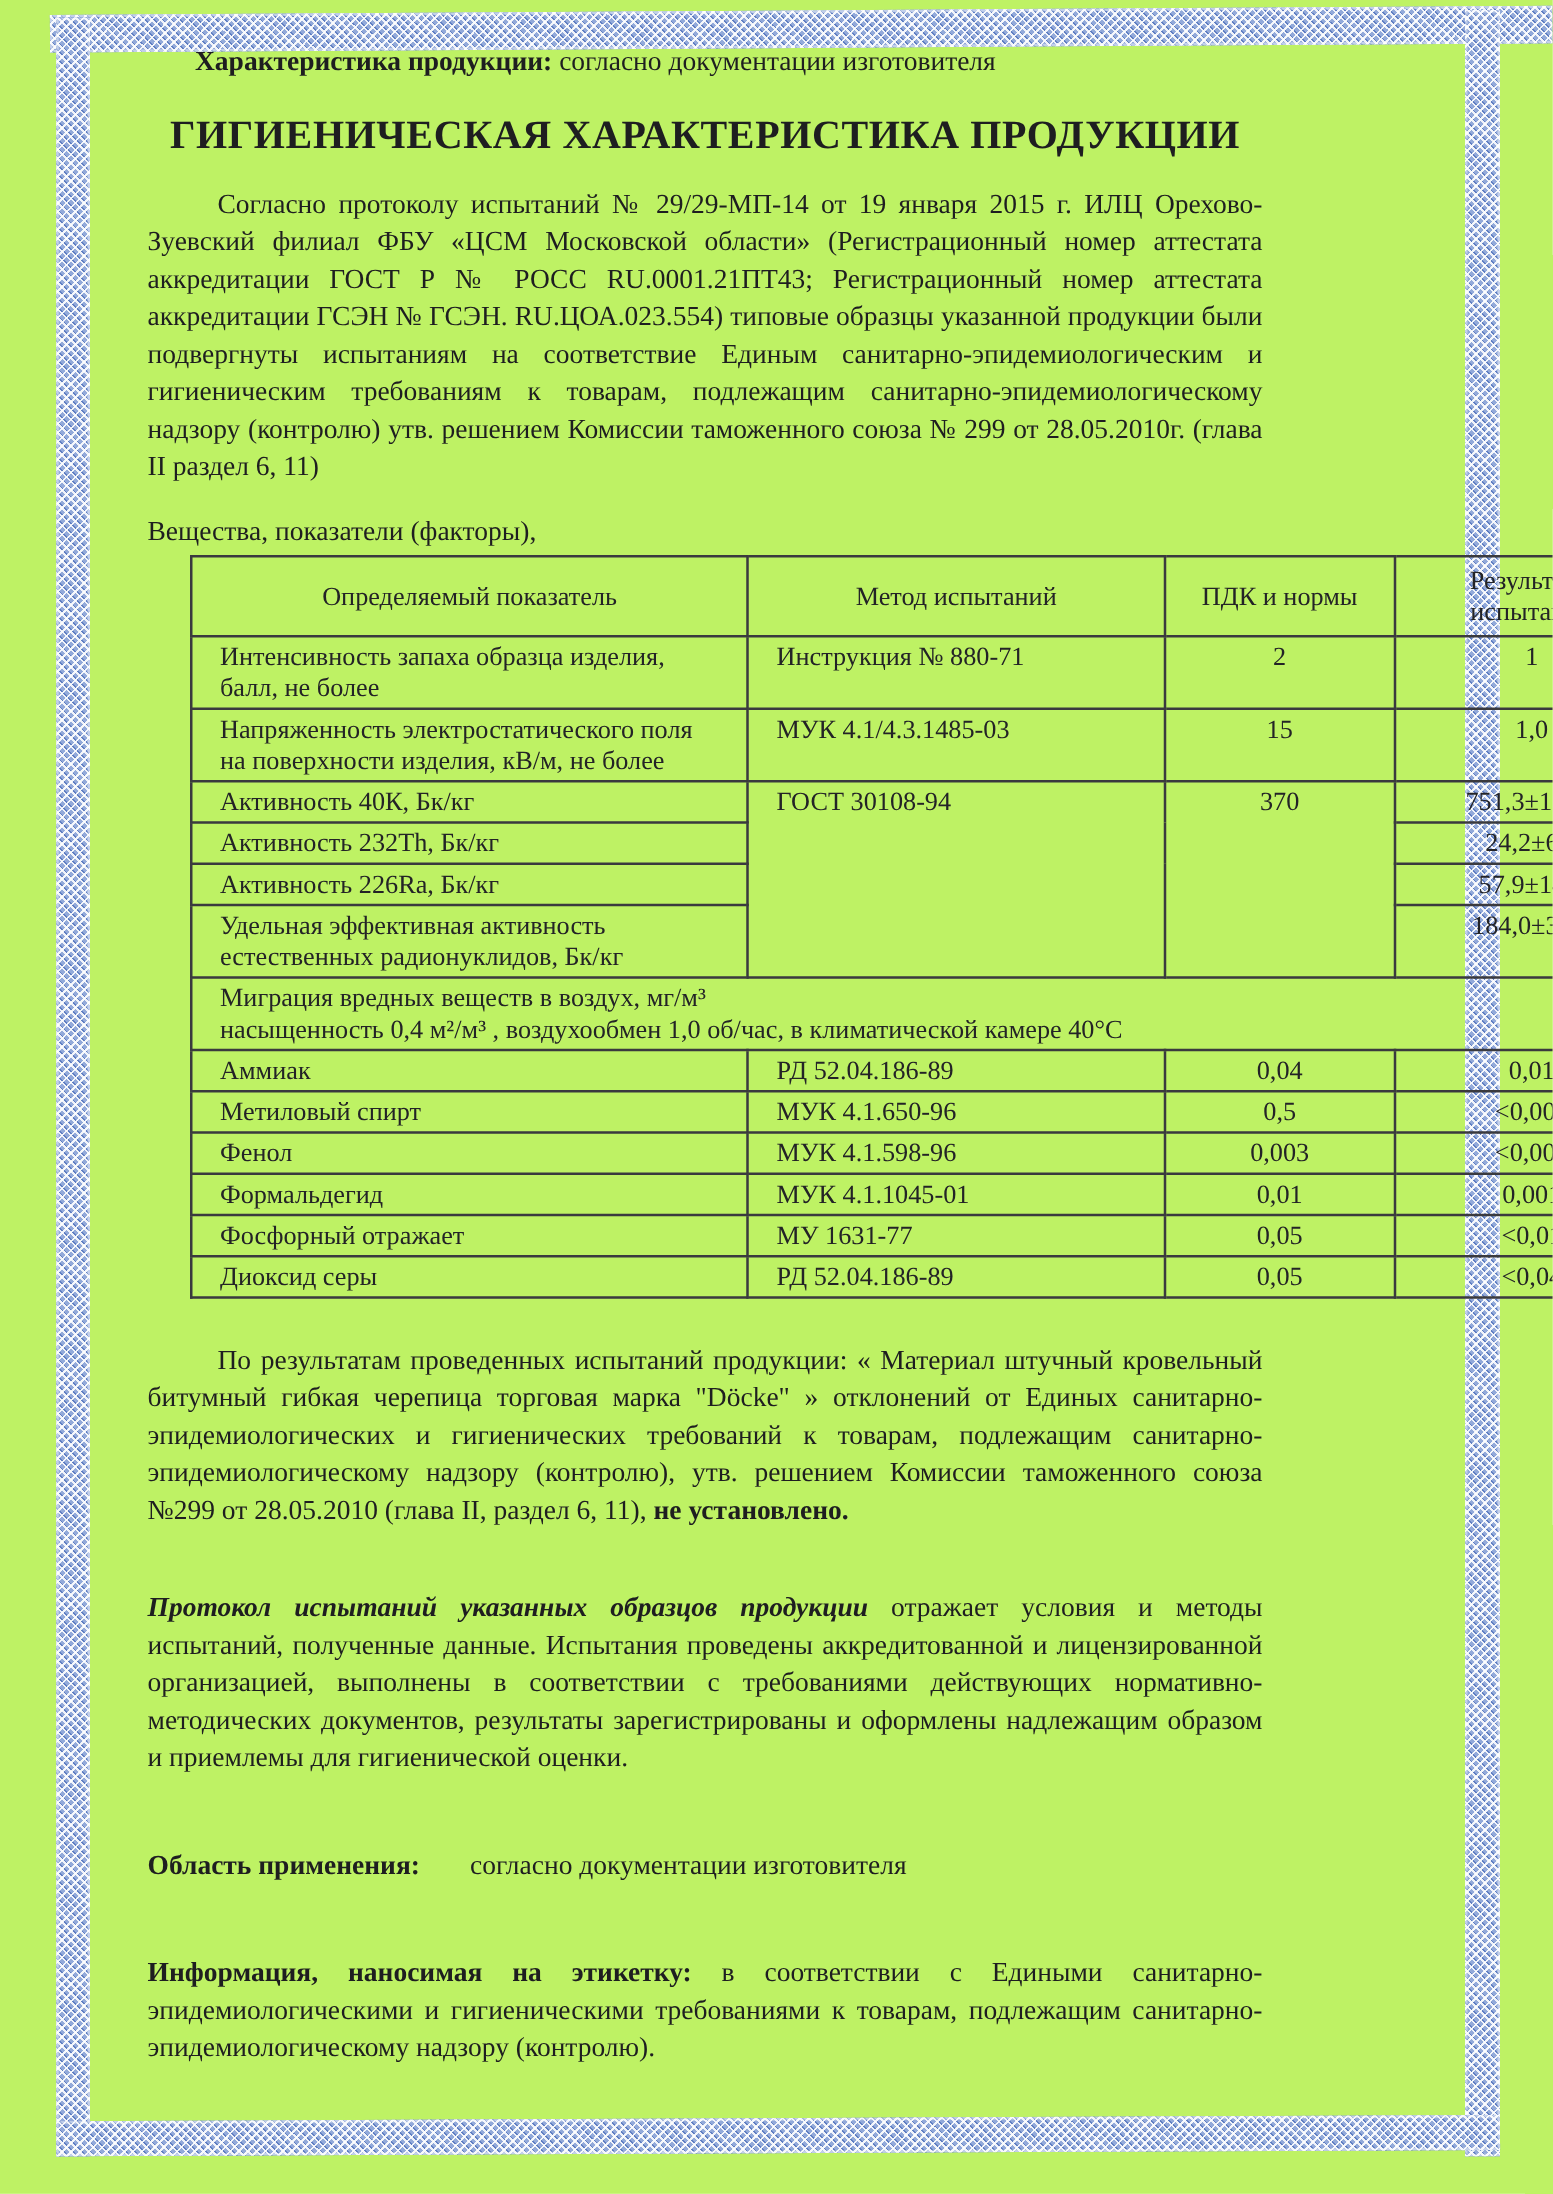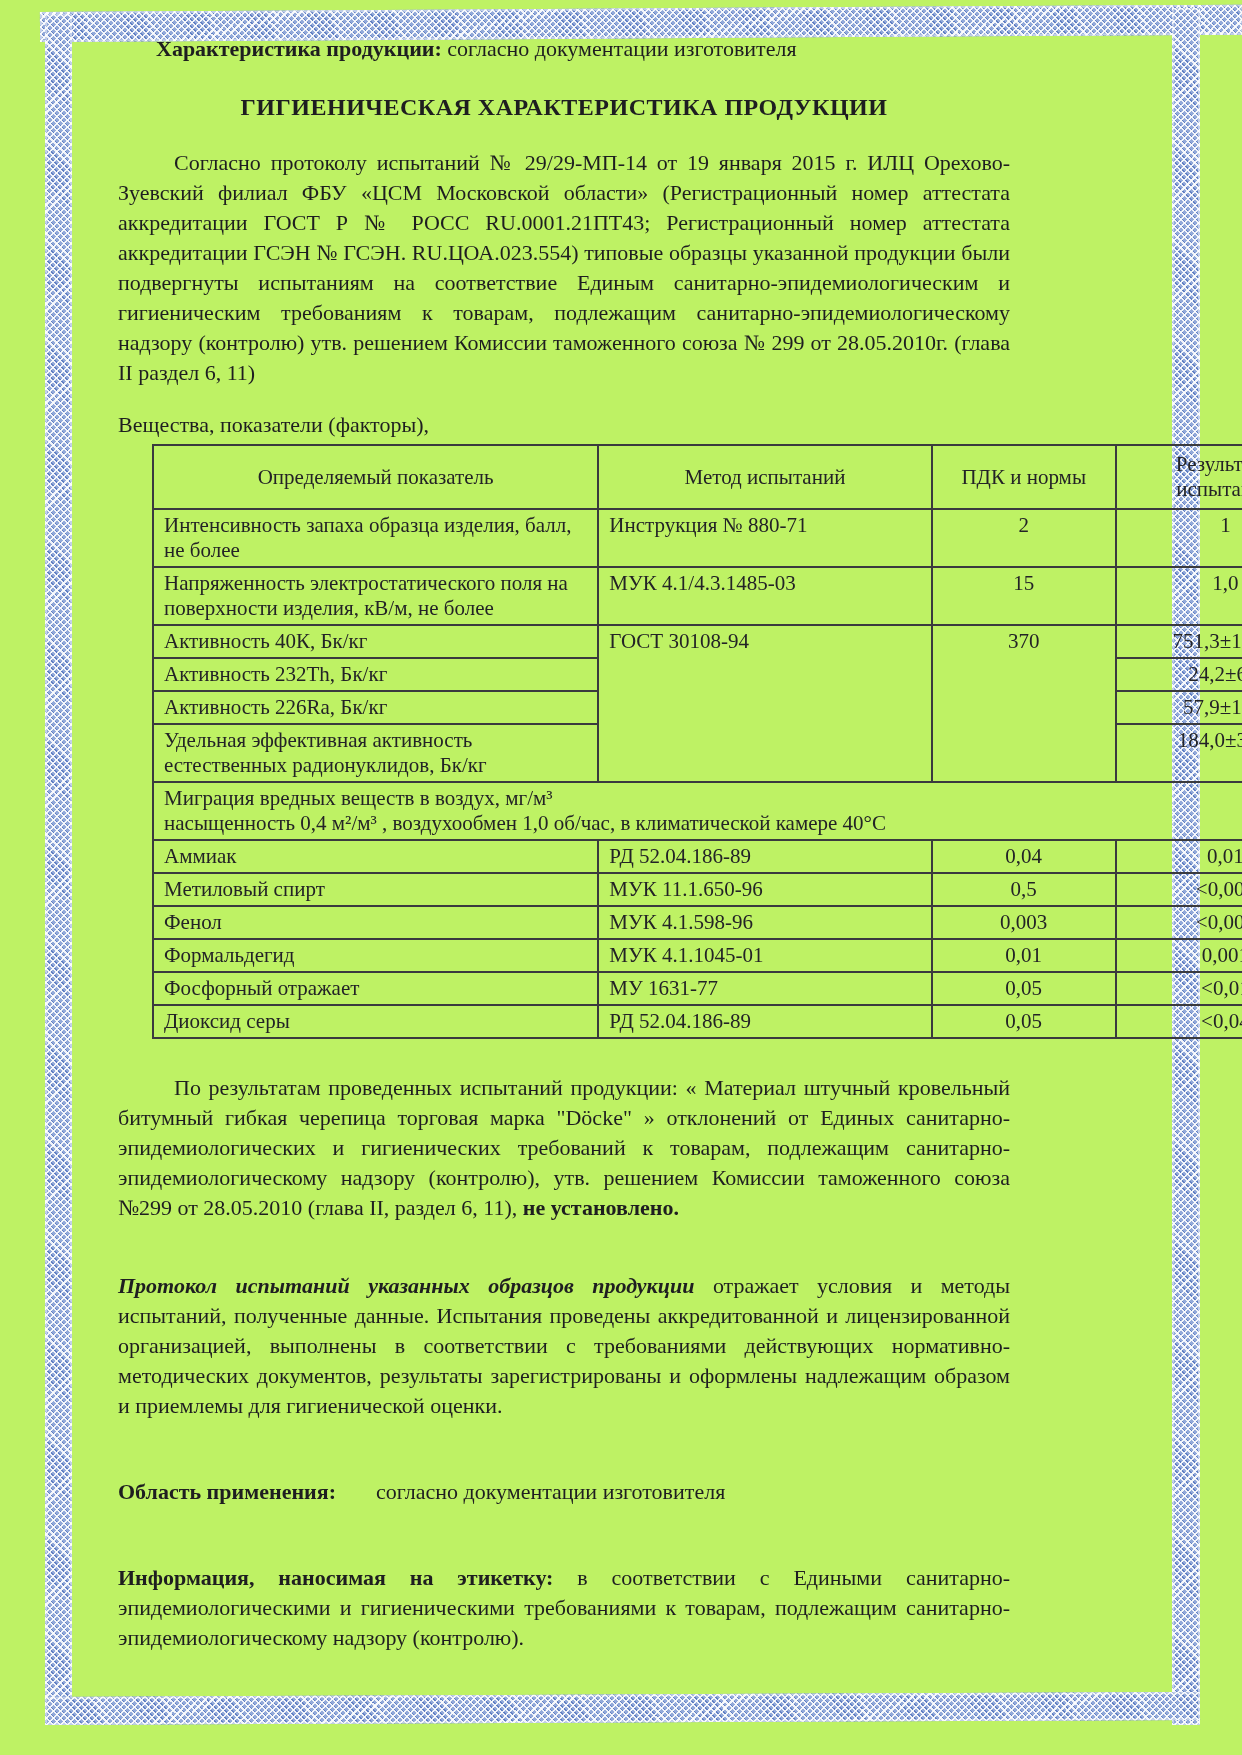--- a/index.html
+++ b/index.html
@@ -29,42 +29,42 @@
   .content{
     position:absolute;
     left:118px;top:34px;width:892px;
     font-size:22px;line-height:30px;
   }
   .top-line{margin-left:38px;}
   .top-line .lbl{font-weight:bold;}
   .doc-title{
     text-align:center;
     font-weight:bold;
-    font-size:24px;
+    font-size:32px;
     margin-top:28px;
     letter-spacing:.5px;
   }
   .intro{
     margin-top:26px;
     text-align:justify;
     text-indent:56px;
   }
   .table-lead{margin-top:0;}
 
   table.results{
     border-collapse:collapse;
     margin-left:34px;
     margin-top:4px;
     width:1184px;
     font-size:21px;line-height:25px;
     color:#232326;
   }
   table.results th, table.results td{
     border:2px solid #3a3a3e;
-    padding:3px 10px;
+    padding:3px 22px;
     vertical-align:top;
     font-weight:normal;
   }
   table.results th{text-align:center;vertical-align:middle;padding:6px 8px;}
   td.c{text-align:center;}
   td.section-cell{text-align:left;padding:2px 6px;}
   .col-ind{width:382px;}
   .col-met{width:286px;}
   .col-norm{width:158px;}
   .col-res{width:188px;}
@@ -155,21 +155,21 @@
           </td>
         </tr>
         <tr>
           <td>Аммиак</td>
           <td>РД 52.04.186-89</td>
           <td class="c">0,04</td>
           <td class="c">0,01</td>
         </tr>
         <tr>
           <td>Метиловый спирт</td>
-          <td>МУК 11.1.650-96</td>
+          <td>МУК 4.1.650-96</td>
           <td class="c">0,5</td>
           <td class="c">&lt;0,001</td>
         </tr>
         <tr>
           <td>Фенол</td>
           <td>МУК 4.1.598-96</td>
           <td class="c">0,003</td>
           <td class="c">&lt;0,001</td>
         </tr>
         <tr>

